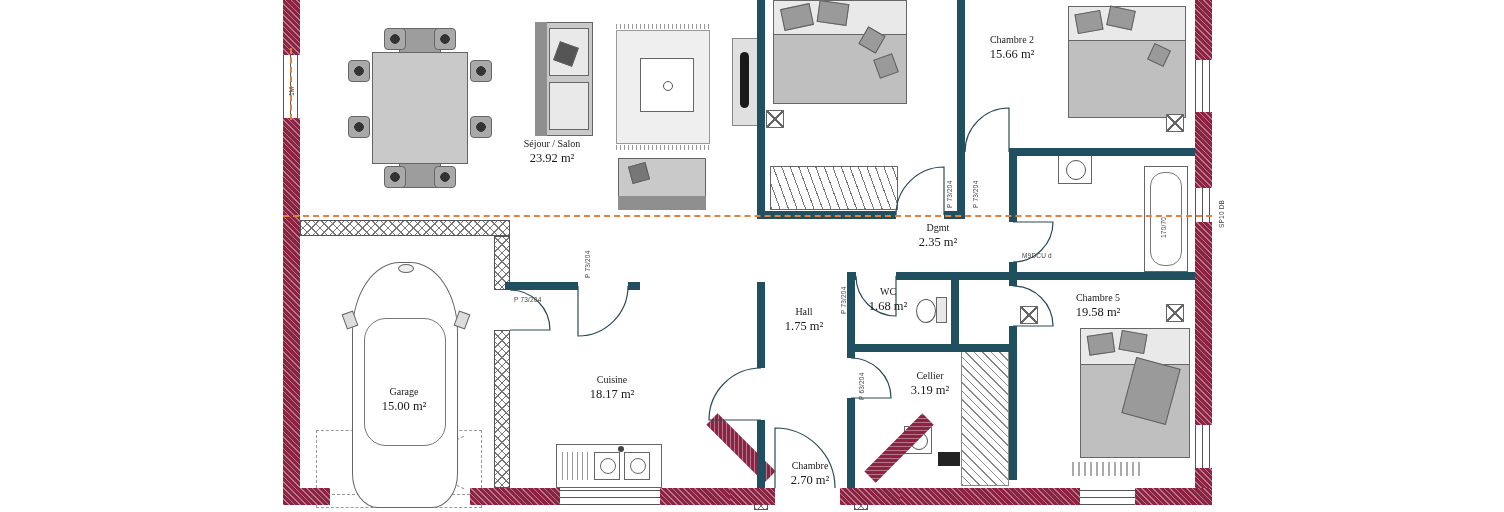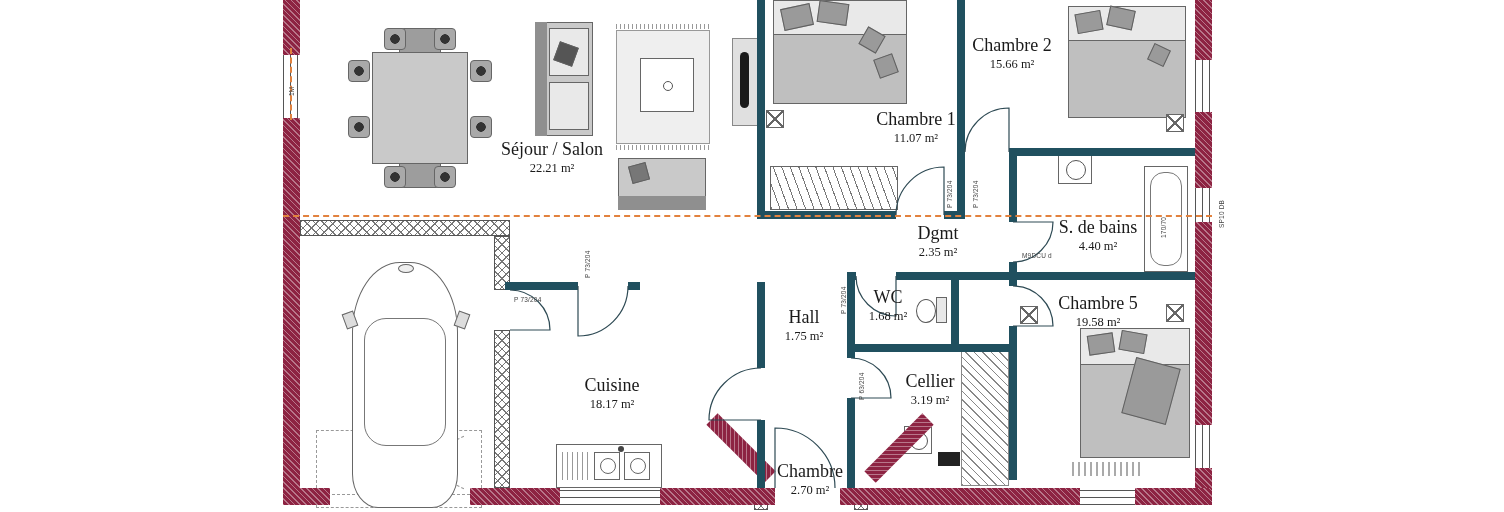--- a/index.html
+++ b/index.html
@@ -33,21 +33,21 @@
   .pillow{position:absolute;background:#9a9a9a;border:1px solid #606060;box-sizing:border-box;z-index:10}
   .rad{position:absolute;width:18px;height:18px;box-sizing:border-box;border:1.3px solid #666;z-index:9;
        background:linear-gradient(45deg,transparent 44%,#666 44%,#666 56%,transparent 56%),
                   linear-gradient(135deg,transparent 44%,#666 44%,#666 56%,transparent 56%),#fff}
   .penderie{position:absolute;border:1.2px solid #666;box-sizing:border-box;background-color:#fff;
             background-image:repeating-linear-gradient(70deg,#777 0 1px,transparent 1px 8px);z-index:8}
   .shelf{position:absolute;border:1px solid #888;box-sizing:border-box;background-color:#fff;
          background-image:repeating-linear-gradient(45deg,#888 0 1px,transparent 1px 6px);z-index:8}
   .fringe{position:absolute;height:5px;background-image:repeating-linear-gradient(90deg,#999 0 1px,transparent 1px 4px);z-index:8}
   .room-label{position:absolute;text-align:center;z-index:45;line-height:1.25}
-  .room-label .rn{font-size:18px}
+  .room-label .rn{font-size:10px}
   .room-label .ra{font-size:12.5px}
   .ann{position:absolute;font-size:6.5px;color:#444;letter-spacing:.2px;z-index:46;white-space:nowrap;
        font-family:"Liberation Sans","DejaVu Sans",sans-serif}
   .ann.v{transform:rotate(-90deg);transform-origin:0 0}
   svg.arcs{position:absolute;left:0;top:0;z-index:30;pointer-events:none}
 </style>
 </head>
 <body>
 
 <div id="stage">
@@ -202,57 +202,53 @@
   <div class="shelf" style="left:961px;top:346px;width:48px;height:140px"></div>
 
   <div class="a" style="left:352px;top:262px;width:106px;height:246px;border:1.6px solid #666;box-sizing:border-box;background:#fff;border-radius:48px 48px 26px 26px / 70px 70px 34px 34px;z-index:7"></div>
   <div class="a" style="left:364px;top:318px;width:82px;height:128px;border:1.4px solid #777;box-sizing:border-box;border-radius:22px;z-index:8"></div>
   <div class="a" style="left:344px;top:312px;width:10px;height:14px;border:1px solid #666;transform:rotate(-20deg);z-index:8;background:#ddd"></div>
   <div class="a" style="left:456px;top:312px;width:10px;height:14px;border:1px solid #666;transform:rotate(20deg);z-index:8;background:#ddd"></div>
   <div class="a" style="left:398px;top:264px;width:14px;height:7px;border:1px solid #666;border-radius:50%;z-index:8;background:#eee"></div>
 
   <div class="room-label" style="left:492px;top:138px;width:120px">
     <div class="rn">Séjour / Salon</div>
-    <div class="ra">22.21 m²</div>
-  </div>
-  <div class="room-label" style="left:868px;top:108px;width:96px">
-    <div class="rn">Chambre 1</div>
-    <div class="ra">11.07 m²</div>
+    <div class="ra">23.92 m²</div>
   </div>
   <div class="room-label" style="left:962px;top:34px;width:100px">
     <div class="rn">Chambre 2</div>
     <div class="ra">15.66 m²</div>
   </div>
   <div class="room-label" style="left:902px;top:222px;width:72px">
     <div class="rn">Dgmt</div>
     <div class="ra">2.35 m²</div>
   </div>
-  <div class="room-label" style="left:1046px;top:216px;width:104px">
-    <div class="rn">S. de bains</div>
-    <div class="ra">4.40 m²</div>
-  </div>
   <div class="room-label" style="left:852px;top:286px;width:72px">
     <div class="rn">WC</div>
     <div class="ra">1.68 m²</div>
   </div>
   <div class="room-label" style="left:1046px;top:292px;width:104px">
     <div class="rn">Chambre 5</div>
     <div class="ra">19.58 m²</div>
   </div>
   <div class="room-label" style="left:768px;top:306px;width:72px">
     <div class="rn">Hall</div>
     <div class="ra">1.75 m²</div>
   </div>
   <div class="room-label" style="left:562px;top:374px;width:100px">
     <div class="rn">Cuisine</div>
     <div class="ra">18.17 m²</div>
   </div>
   <div class="room-label" style="left:888px;top:370px;width:84px">
     <div class="rn">Cellier</div>
     <div class="ra">3.19 m²</div>
+  </div>
+  <div class="room-label" style="left:356px;top:386px;width:96px">
+    <div class="rn">Garage</div>
+    <div class="ra">15.00 m²</div>
   </div>
   <div class="room-label" style="left:768px;top:460px;width:84px">
     <div class="rn">Chambre</div>
     <div class="ra">2.70 m²</div>
   </div>
 
   <span class="ann v" style="left:288px;top:96px">1M</span>
   <span class="ann v" style="left:1218px;top:228px">SP10 DB</span>
   <span class="ann v" style="left:946px;top:208px">P 73/204</span>
   <span class="ann v" style="left:972px;top:208px">P 73/204</span>

